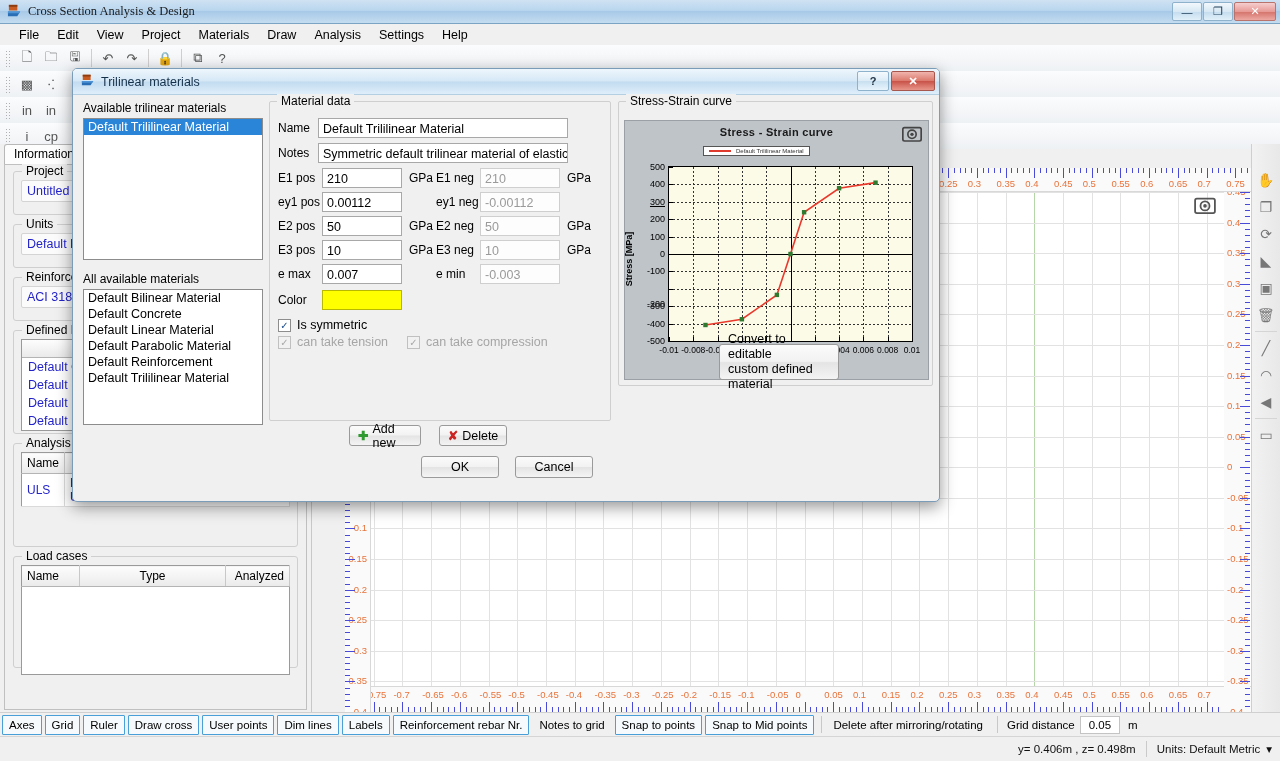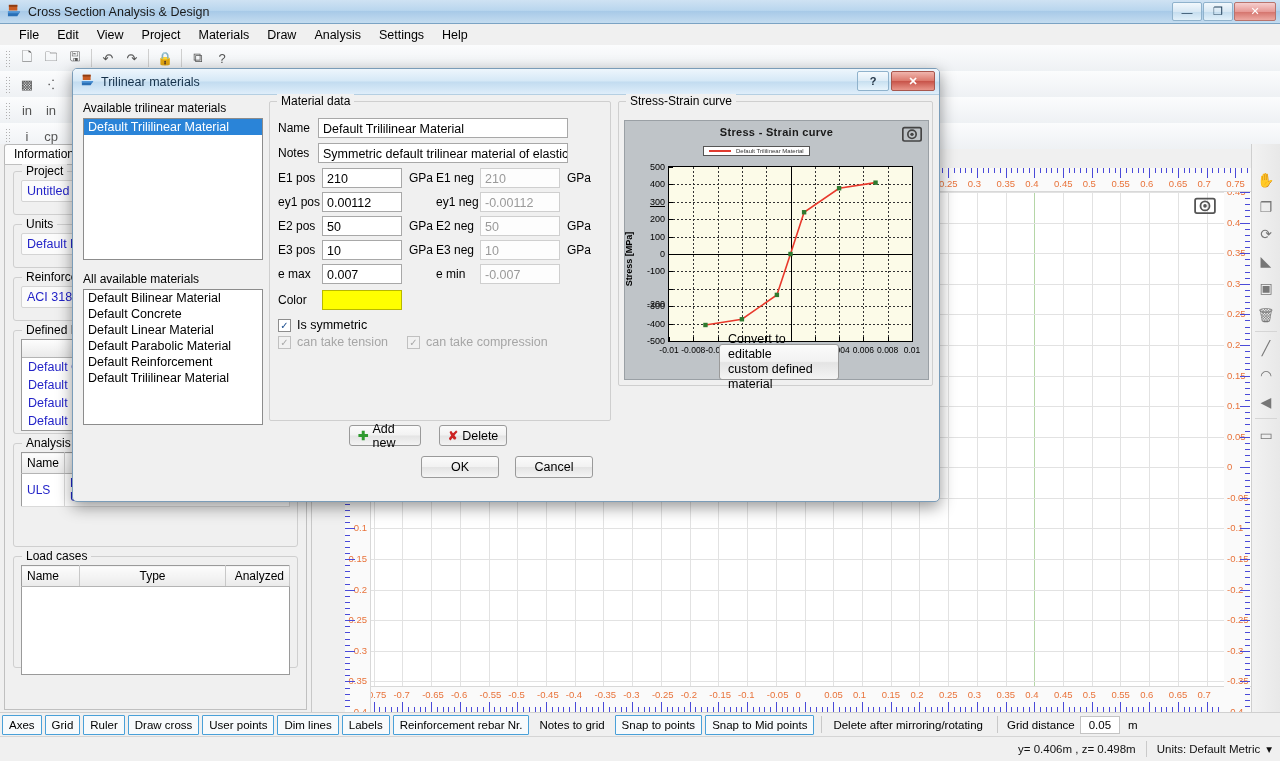--- a/index.html
+++ b/index.html
@@ -11,21 +11,21 @@
   }
 
   
   #titlebar {
     position:absolute; left:0; top:0; width:1280px; height:24px;
     background:linear-gradient(to bottom,#cfe2f3 0%,#b9d6ee 45%,#a8cae8 50%,#c4dcf0 100%);
     border-bottom:1px solid #7ba3c4;
     display:flex; align-items:center;
   }
   #titlebar .tb-icon { margin:0 6px 0 7px; }
-  #titlebar .tb-title { font-size:12.5px; color:#1a1a1a; }
+  #titlebar .tb-title { font-size:12.5px; color:#1a1a1a;font-family:Liberation Serif, serif; }
   .winbtns { position:absolute; right:4px; top:2px; display:flex; }
   .winbtn {
     width:30px; height:19px; margin-left:1px;
     border:1px solid #8fb2cc; border-radius:2px;
     background:linear-gradient(to bottom,#f2f8fc,#d8e8f4 50%,#c3dcee 52%,#e2f0fa);
     display:flex; align-items:center; justify-content:center;
     font-size:11px; color:#22405a;
   }
   .winbtn.close {
     width:42px;
@@ -1128,21 +1128,21 @@
           <span class="lbl" style="width:44px;">E3 neg</span>
           <div class="txt ro" style="width:80px;">10</div>
           <span class="unit" style="padding-left:7px;">GPa</span>
         </div>
 
         <div style="display:flex; align-items:center; margin-bottom:6px;">
           <span class="lbl" style="width:44px;">e max</span>
           <div class="txt" style="width:80px;">0.007</div>
           <span class="unit" style="width:34px; padding-left:7px;"></span>
           <span class="lbl" style="width:44px;">e min</span>
-          <div class="txt ro" style="width:80px;">-0.007</div>
+          <div class="txt ro" style="width:80px;">-0.003</div>
           <span class="unit" style="padding-left:7px;"></span>
         </div>
 
         <div style="display:flex; align-items:center; margin-bottom:8px;">
           <span class="lbl" style="width:44px;">Color</span>
           <div id="colorSwatch" style="width: 80px; height: 20px; border: 1px solid rgb(184, 184, 0); background: rgb(255, 255, 0);"></div>
         </div>
 
         <div class="cbrow">
           <span class="cbox">✓</span>

